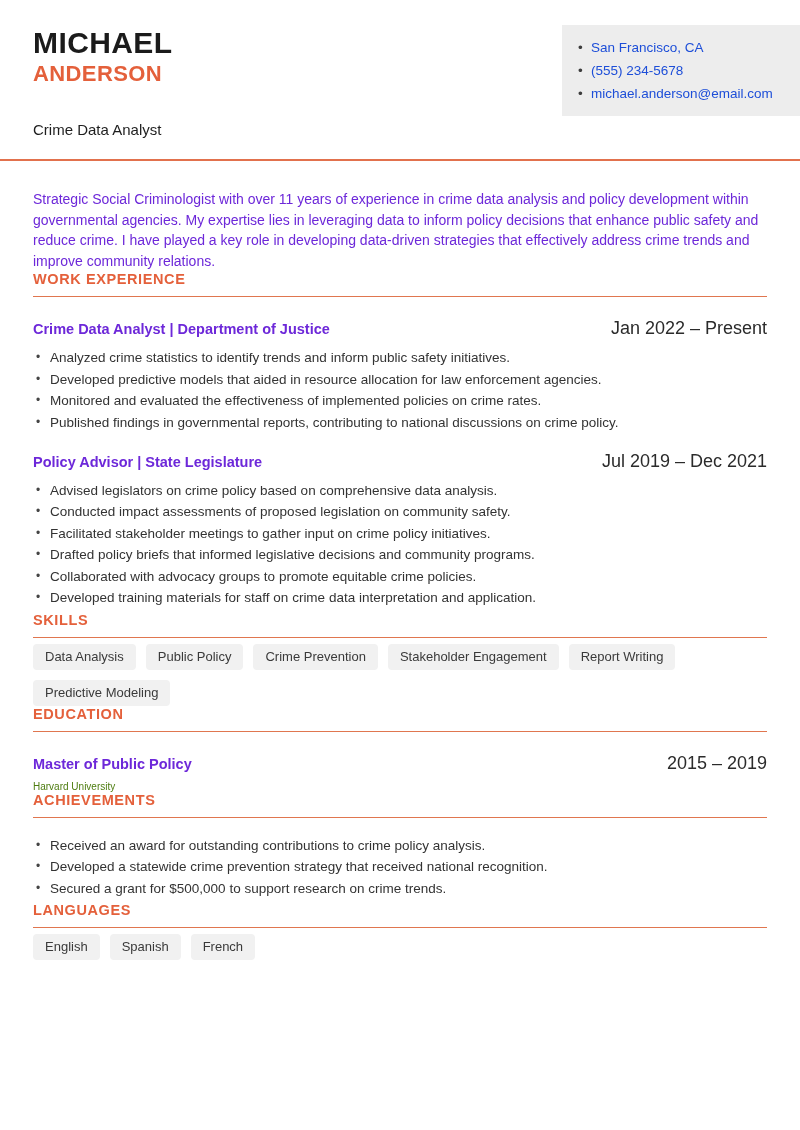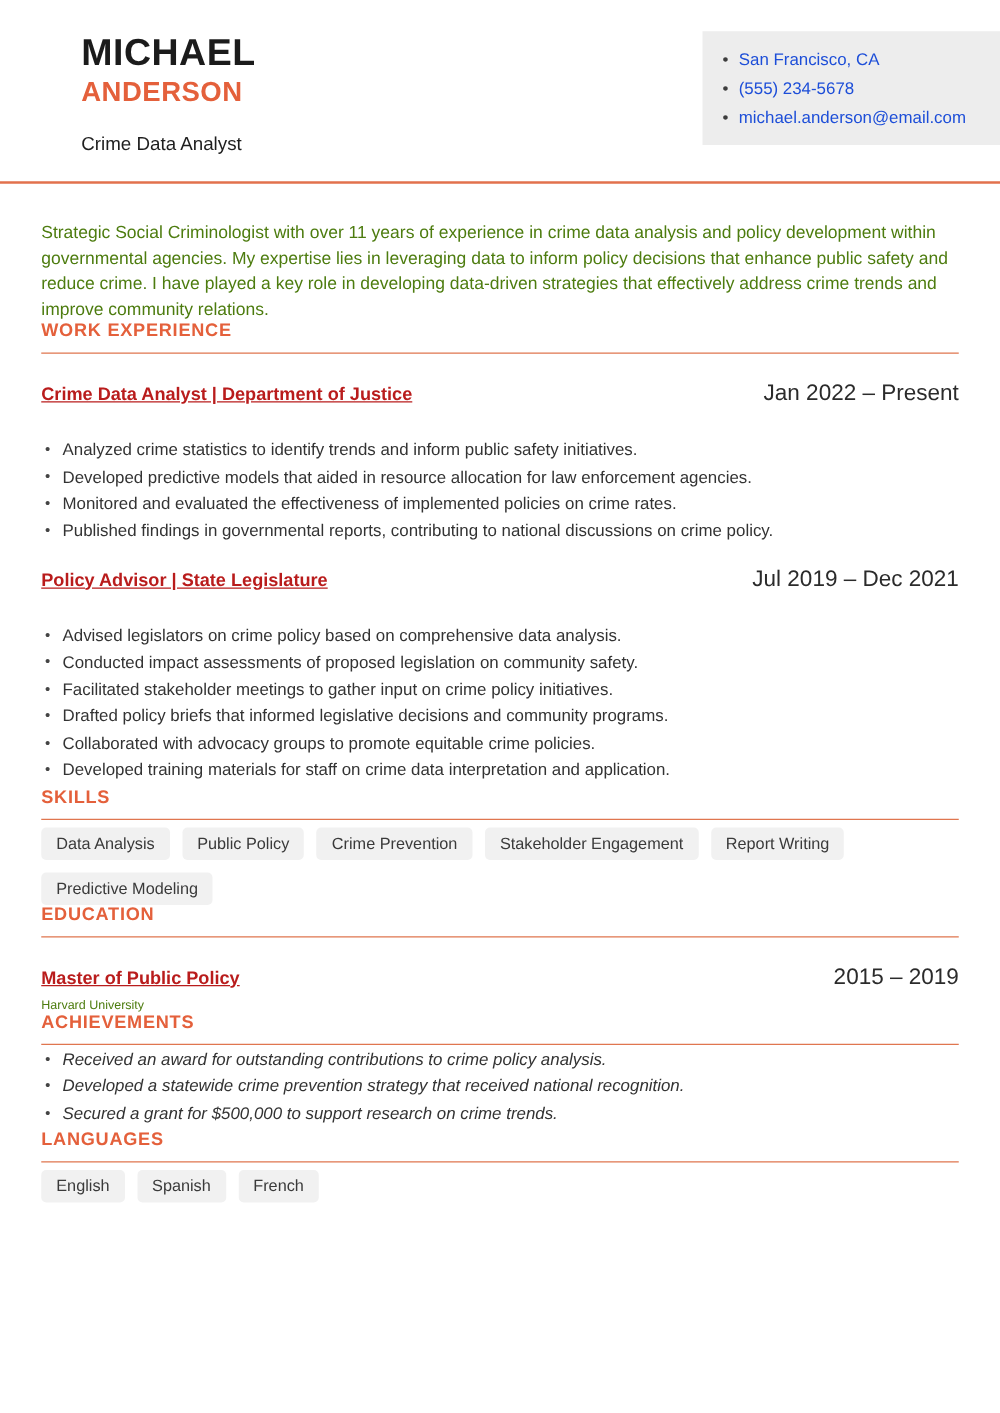--- a/index.html
+++ b/index.html
@@ -7,65 +7,65 @@
   body {
     width: 800px; height: 1130px;
     font-family: "Liberation Sans", sans-serif;
     color: #2e2e2e;
     position: relative;
     overflow: hidden;
   }
   .page { width: 800px; height: 1130px; background: #fff; }
 
   
-  .header { display: flex; align-items: flex-start; padding-top: 25px; padding-left: 32px; }
+  .header { display: flex; align-items: flex-start; padding-top: 25px; }
   .name-block { margin-left: 33px; padding-top: 2px; }
   .first-name {
     font-size: 30px; font-weight: 700; letter-spacing: 0.4px;
     color: #1b1b1b; line-height: 31px;
   }
   .last-name {
     font-size: 22px; font-weight: 700; letter-spacing: 0.4px;
     color: #e4603b; line-height: 31px;
   }
-  .role-title { margin-top: 18px; font-size: 15px; color: #1e1e1e; }
+  .role-title { margin-top: 32px; font-size: 15px; color: #1e1e1e; }
 
   .contact-card {
     margin-left: auto; width: 238px; background: #ededed;
     padding: 11px 16px 11px 16px;
   }
   .contact-card ul { list-style: none; }
   .contact-card li {
     font-size: 13.5px; color: #1d4ed8; line-height: 23px;
     padding-left: 13px; position: relative;
   }
   .contact-card li::before {
     content: "\2022"; position: absolute; left: 0; color: #3d3d3d;
   }
 
   .top-divider { margin-top: 21px; height: 2px; background: #e2714d; width: 100%; }
 
   main { padding: 0 33px; }
 
-  .summary { margin-top: 28px; font-size: 14px; line-height: 20.5px; color: #4d7c0f; }
+  .summary { margin-top: 28px; font-size: 14px; line-height: 20.5px; color: #6d28d9; }
 
   .section-heading {
     padding-bottom: 9px;
     border-bottom: 1.5px solid #e0764f;
     color: #e4603b; font-size: 14.5px; font-weight: 700; letter-spacing: 0.6px;
   }
 
   .job-row, .edu-row {
     display: flex; justify-content: space-between; align-items: baseline;
     margin-top: 21px;
   }
-  .job-title-text, .degree-text { font-size: 14.5px; font-weight: 700; color: #b91c1c; text-decoration: underline; }
+  .job-title-text, .degree-text { font-size: 14.5px; font-weight: 700; color: #6d28d9; }
   .job-dates, .edu-dates { font-size: 18px; color: #2b2b2b; white-space: nowrap; }
 
-  ul.bullets { list-style: none; margin-top: 27px; }
+  ul.bullets { list-style: none; margin-top: 11px; }
   ul.bullets li {
     position: relative; padding-left: 17px; margin-bottom: 6.5px;
     font-size: 13.5px; line-height: 15px; color: #333333;
   }
   ul.bullets li::before {
     content: "\2022"; position: absolute; left: 3px; top: 0;
     color: #444444; font-size: 12px;
   }
 
   .tag-row { display: flex; flex-wrap: wrap; gap: 10px; margin-top: 6px; }
@@ -150,21 +150,21 @@
       <h2 class="section-heading">EDUCATION</h2>
       <div class="edu-row">
         <span class="degree-text">Master of Public Policy</span>
         <span class="edu-dates">2015 – 2019</span>
       </div>
       <div class="school-text">Harvard University</div>
     </section>
 
     <section>
       <h2 class="section-heading">ACHIEVEMENTS</h2>
-      <ul class="bullets" style="margin-top:4px;font-style:italic;">
+      <ul class="bullets" style="margin-top:20px;">
         <li>Received an award for outstanding contributions to crime policy analysis.</li>
         <li>Developed a statewide crime prevention strategy that received national recognition.</li>
         <li>Secured a grant for $500,000 to support research on crime trends.</li>
       </ul>
     </section>
 
     <section>
       <h2 class="section-heading">LANGUAGES</h2>
       <div class="tag-row">
         <span class="tag">English</span>

